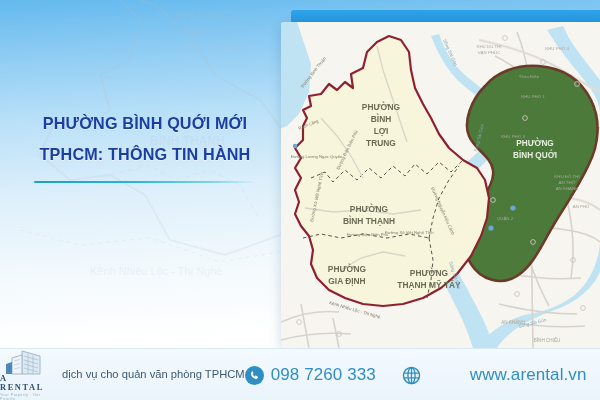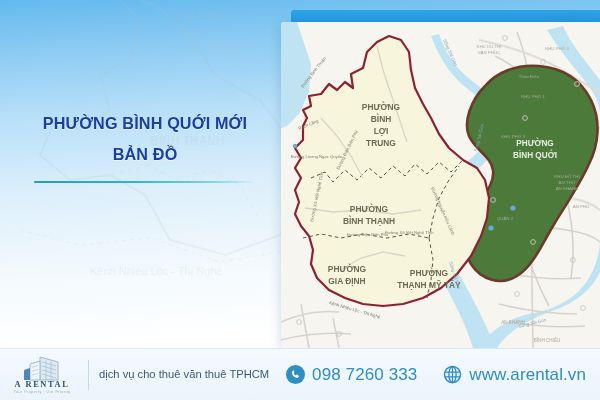--- a/index.html
+++ b/index.html
@@ -80,22 +80,22 @@
   }
   .footer-sep {
     width:1px; height:30px; background:#c3d9e6; margin:0 10px 0 4px;
   }
   .footer-slogan {
     font-size:11.2px; color:#3e5a72; line-height:15.5px; white-space:nowrap;
   }
   .footer-contact {
     display:flex; align-items:center; margin-left:auto; margin-right:14px;
   }
-  .contact-item { display:flex; align-items:center; }
-  .contact-item + .contact-item { margin-left:26px; }
+  .contact-item { display:flex; align-items:flex-end; }
+  .contact-item + .contact-item { margin-left:26px;gap:42px; }
   .contact-text {
     font-size:17px; color:#2e8fc4; margin-left:7px; letter-spacing:.1px;
     white-space:nowrap;
   }
   .phone-text { color:#2f8ec2; }
   .web-text { color:#2f8ec2; }
 
   
   .ward-lbl { font-family:"Liberation Sans",sans-serif; font-weight:bold; fill:#6b6b55; }
   .street-lbl { font-family:"Liberation Sans",sans-serif; fill:#7b7b6a; }
@@ -116,21 +116,21 @@
     <path d="M60 250 L120 265 L190 258 L260 282 L330 270" fill="none" stroke="#8fb3c9" stroke-width="1.2" stroke-dasharray="4 4"></path>
     <text x="215" y="40" font-size="12" font-family="Liberation Sans, sans-serif" fill="#7fa6bf" font-weight="bold">PHƯỜNG</text>
     <text x="222" y="56" font-size="12" font-family="Liberation Sans, sans-serif" fill="#7fa6bf" font-weight="bold">BÌNH</text>
     <text x="222" y="72" font-size="12" font-family="Liberation Sans, sans-serif" fill="#7fa6bf" font-weight="bold">LỢI TRUNG</text>
     <text x="190" y="165" font-size="12" font-family="Liberation Sans, sans-serif" fill="#7fa6bf" font-weight="bold">BÌNH THẠNH</text>
     <text x="130" y="295" font-size="11" font-family="Liberation Sans, sans-serif" fill="#7fa6bf">Kênh Nhiêu Lộc - Thị Nghè</text>
   </svg>
 
   <div class="title-block">
     <div class="title-line">PHƯỜNG BÌNH QUỚI MỚI</div>
-    <div class="title-line">BẢN ĐỒ</div>
+    <div class="title-line">TPHCM: THÔNG TIN HÀNH</div>
     <div class="title-underline"></div>
   </div>
 
   <div class="blue-bar"></div>
   <div class="map-card">
     <svg class="map-svg" viewBox="0 0 319 326">
 
       <rect x="0" y="0" width="319" height="326" fill="#f4f2ec"></rect>
 
       <rect x="0" y="0" width="319" height="326" fill="#f7f5f0"></rect>
@@ -300,21 +300,21 @@
         </g>
         <path d="M6 15 L12 13 L12 25 L6 25 Z" fill="#4f87b5"></path>
       </svg>
       <div class="logo-word">A RENTAL</div>
       <div class="logo-tag">Your Property · Our Priority</div>
     </div>
 
     <div class="footer-sep"></div>
 
     <div class="footer-slogan">
-      <div>dịch vụ cho thuê văn thuê TPHCM</div>
+      <div>dịch vụ cho quản văn phòng TPHCM</div>
     </div>
 
     <div class="footer-contact">
 
       <div class="contact-item">
         <svg width="19" height="19" viewBox="0 0 19 19">
           <circle cx="9.5" cy="9.5" r="9.5" fill="#2f8ec2"></circle>
           <path d="M6.4 5.1c.5-.2 1 .0 1.2.4l.7 1.3c.2.4.1.8-.2 1.1l-.5.4c.4 1 1.1 1.7 2.1 2.1l.4-.5c.3-.3.7-.4 1.1-.2l1.3.7c.4.2.6.7.4 1.2-.3.9-1.2 1.5-2.1 1.3-2.5-.4-4.5-2.4-4.9-4.9-.1-.9.5-1.7 1.5-2.9z" fill="#fff"></path>
         </svg>
         <span class="contact-text phone-text">098 7260 333</span>

